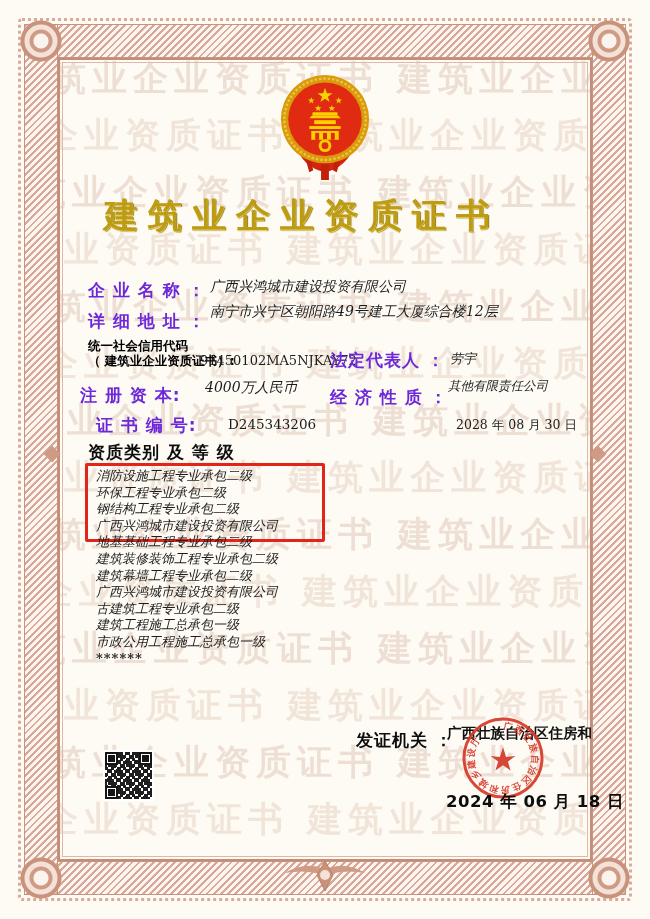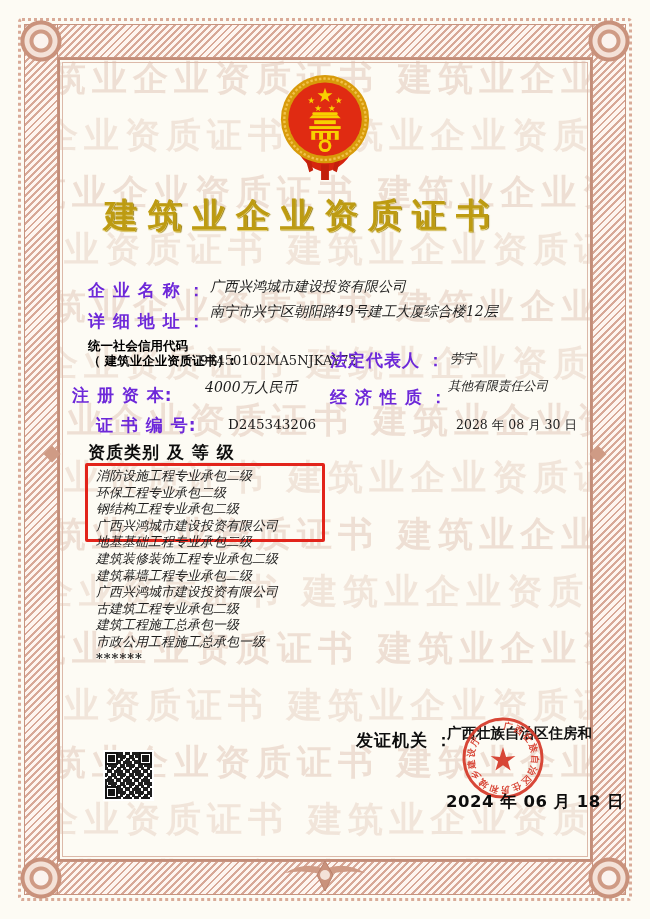--- a/index.html
+++ b/index.html
@@ -147,21 +147,21 @@
     <div class="lbl" style="left:88px;top:310px;">详 细 地 址 ：</div>
     <div class="val" style="left:210px;top:303px;">南宁市兴宁区朝阳路49号建工大厦综合楼12层</div>
 
     <div class="lbl-sm" style="left:88px;top:338px;">统一社会信用代码</div>
     <div class="lbl-sm" style="left:88px;top:353px;">（ 建筑业企业资质证书）:</div>
     <div class="val-plain" style="left:192px;top:353px;font-size:13px;">91450102MA5NJKAY72</div>
 
     <div class="lbl" style="left:330px;top:349px;">法定代表人 ：</div>
     <div class="val" style="left:450px;top:350px;font-size:13px;">劳宇</div>
 
-    <div class="lbl" style="left:72px;top:384px;">注 册 资 本:</div>
+    <div class="lbl" style="left:80px;top:384px;">注 册 资 本:</div>
     <div class="val" style="left:205px;top:379px;">4000万人民币</div>
 
     <div class="lbl" style="left:330px;top:386px;">经 济 性 质 ：</div>
     <div class="val" style="left:448px;top:378px;font-size:12.5px;">其他有限责任公司</div>
 
     <div class="lbl" style="left:96px;top:414px;">证 书 编 号:</div>
     <div class="val-plain" style="left:220px;top:416px;">D245343206</div>
 
     <div class="val-plain" style="left:448px;top:417px;font-size:12.5px;">2028 年 08 月 30 日</div>
 

